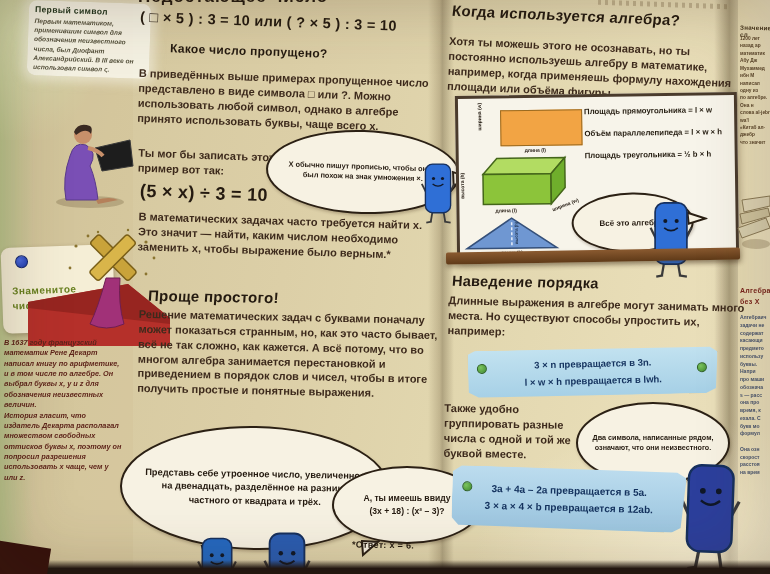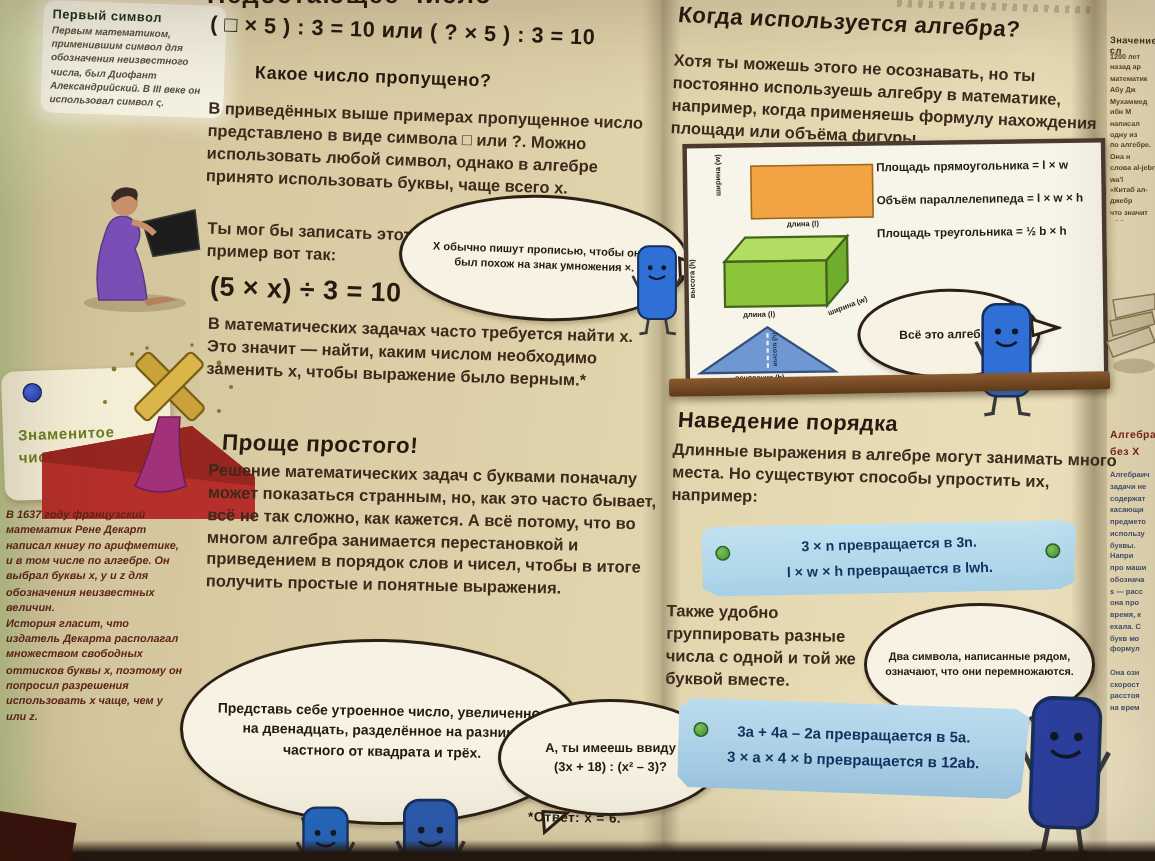--- a/index.html
+++ b/index.html
@@ -207,21 +207,21 @@
   <div class="note-blue" style="position:absolute;left:468px;top:348px;width:250px;height:48px;background:linear-gradient(180deg,#c2e2f0,#a6d0e6);transform:rotate(-1.5deg);font-size:9.5px;line-height:1.8;clip-path:polygon(0 8%,3% 0,97% 4%,100% 14%,99% 90%,95% 100%,4% 97%,0 86%);">
     <span class="pin" style="left:9px;top:13px;"></span>
     <span class="pin" style="right:11px;top:17px;"></span>
     <span class="prelines">3 × n превращается в 3n.
 l × w × h превращается в lwh.</span>
   </div>
 
   <div class="para" style="position:absolute;left:444px;top:402px;width:140px;font-size:11px;transform:rotate(1deg);">Также удобно группировать разные числа с одной и той же буквой вместе.</div>
 
   <div class="bubble" style="position:absolute;left:576px;top:402px;width:126px;height:66px;padding:6px 12px;font-size:7.2px;line-height:1.45;">
-    <span>Два символа, написанные рядом, означают, что они перемножаются.</span>
+    <span>Два символа, написанные рядом, означают, что они неизвестного.</span>
     <svg class="tail" style="right:22px;bottom:-14px;" width="20" height="17" viewBox="0 0 20 17">
       <polygon points="3,2 18,3 14,15" fill="#f7f2e3" stroke="#2b2014" stroke-width="2"></polygon>
     </svg>
   </div>
 
   <svg class="abs" style="left:678px;top:456px;color:#2c3f9c;transform:rotate(2deg);" width="64" height="118" viewBox="0 0 40 74">
       <use href="#bluey"></use>
     </svg>
 
   <div class="note-blue" style="position:absolute;left:452px;top:468px;width:234px;height:62px;background:linear-gradient(180deg,#bcdcee,#9cc6e0);transform:rotate(1.5deg);font-size:10px;line-height:1.75;clip-path:polygon(0 10%,4% 0,96% 3%,100% 12%,98% 92%,94% 100%,3% 96%,0 84%);">

